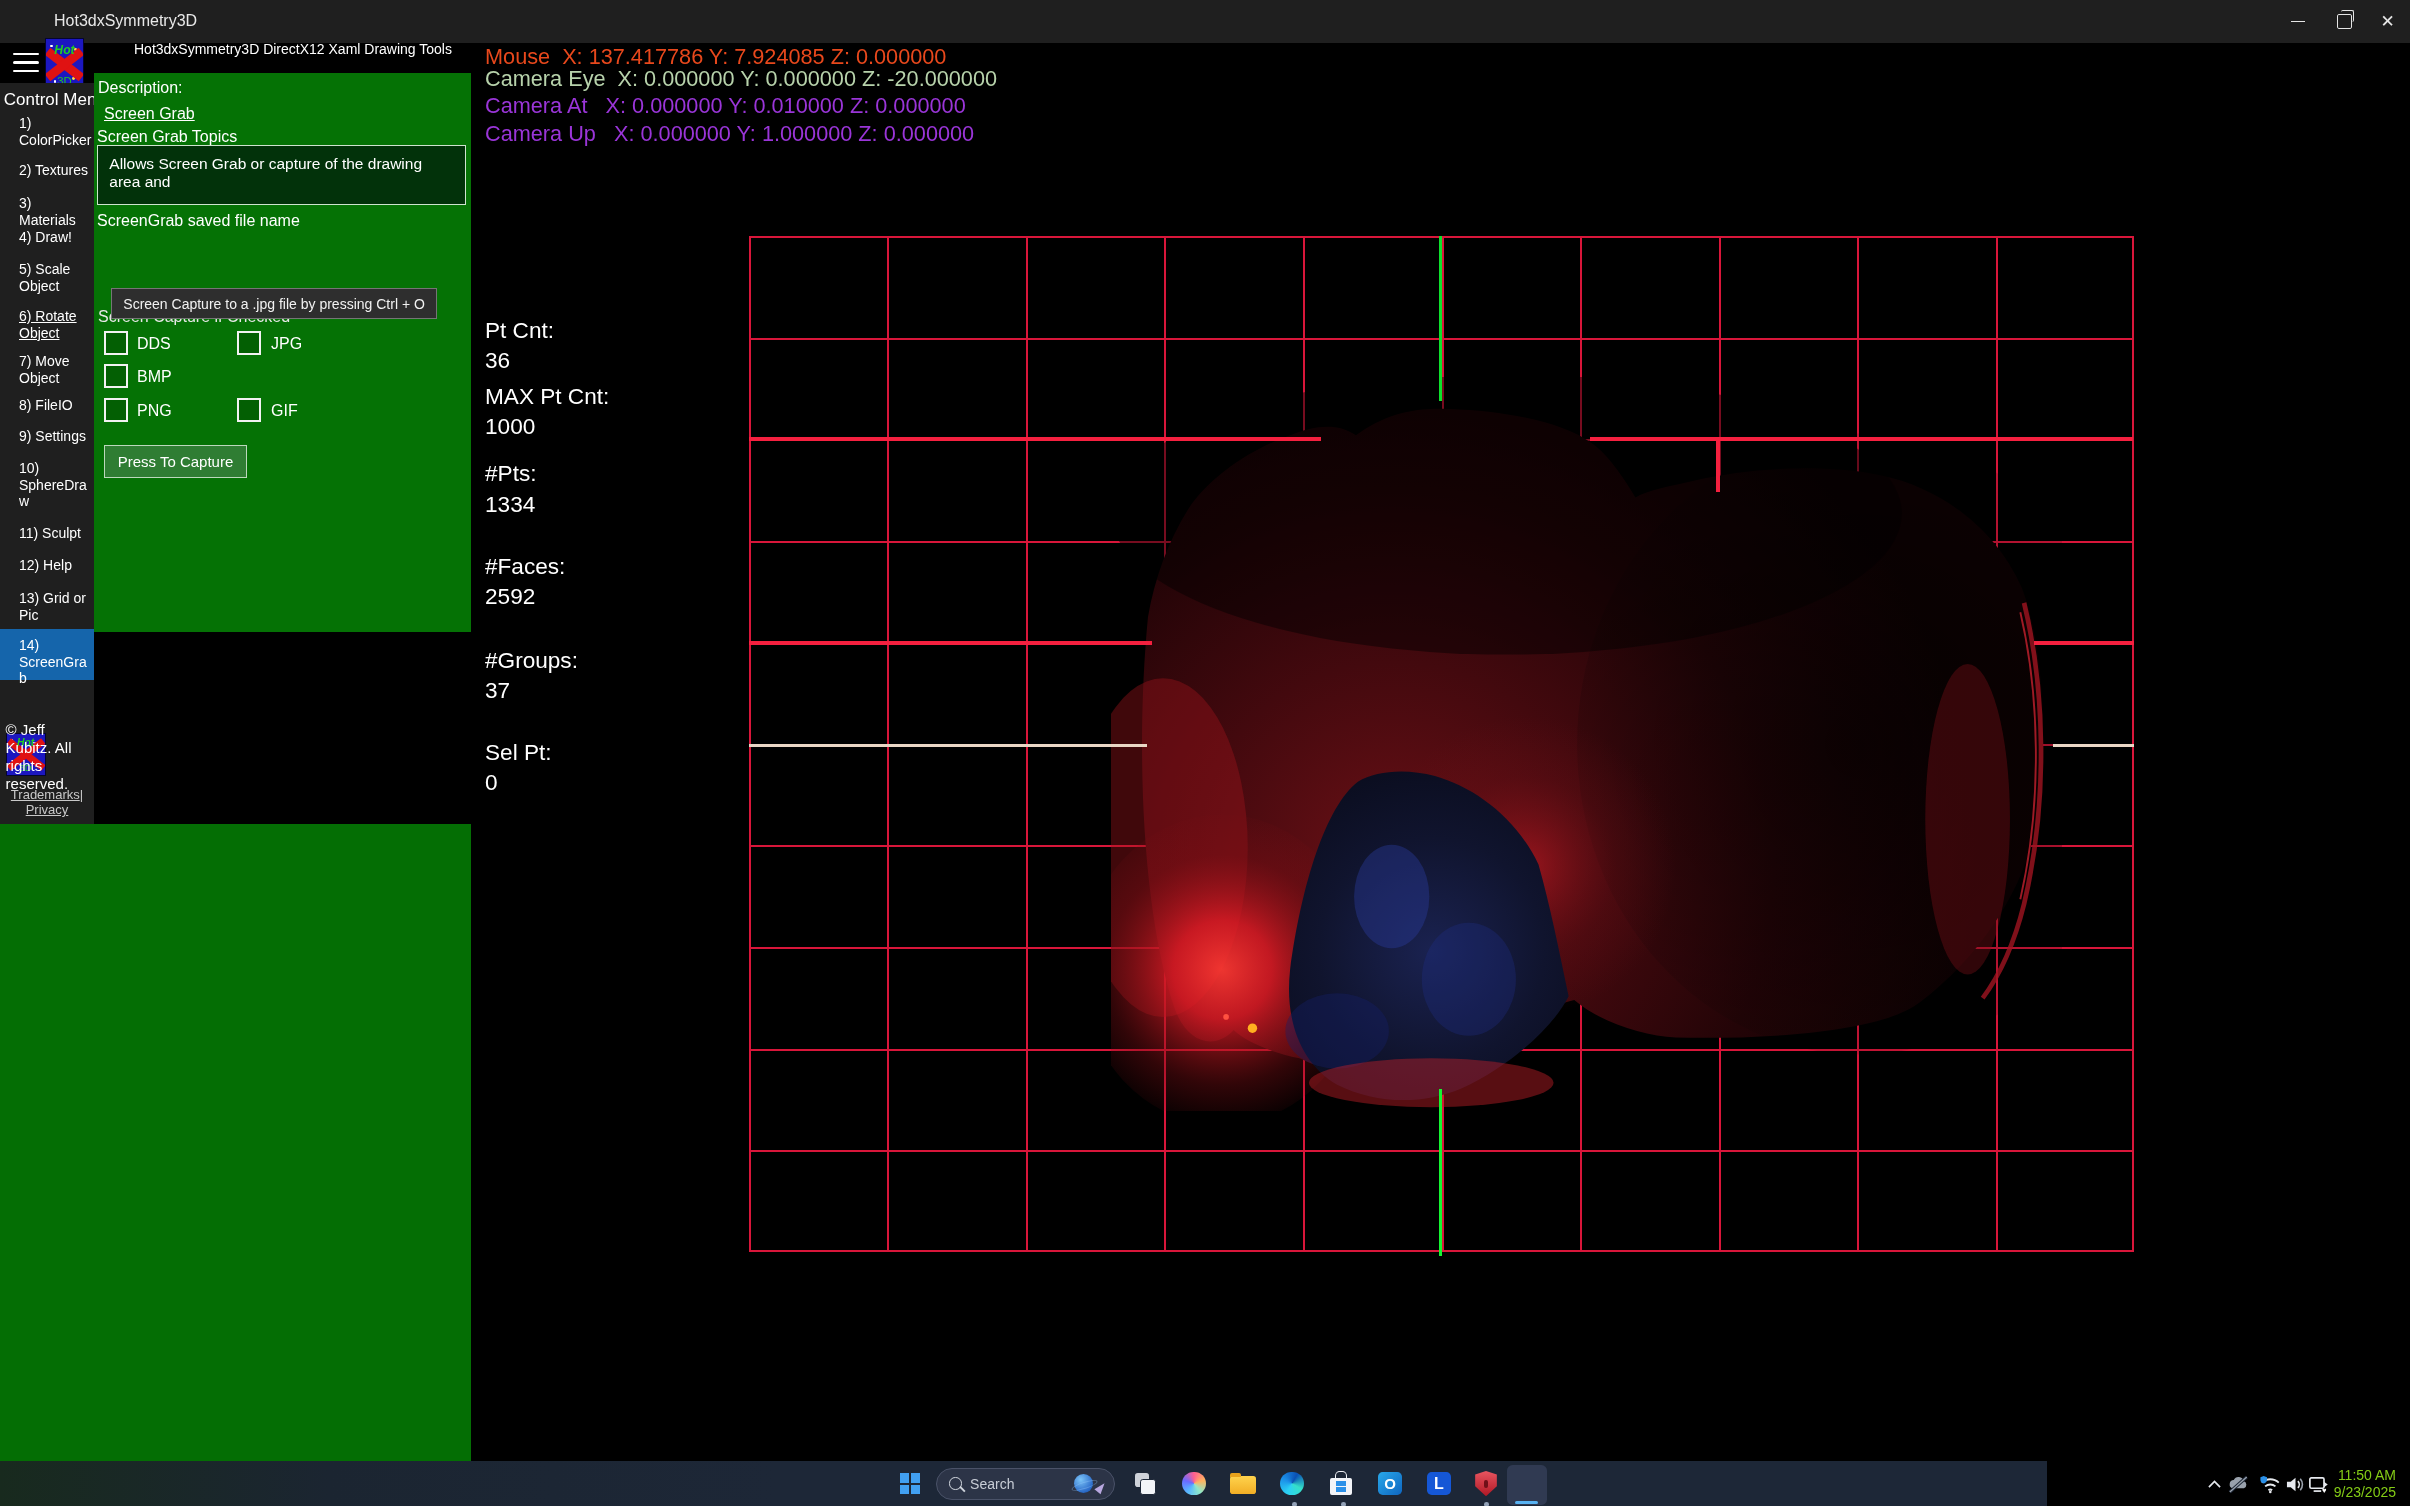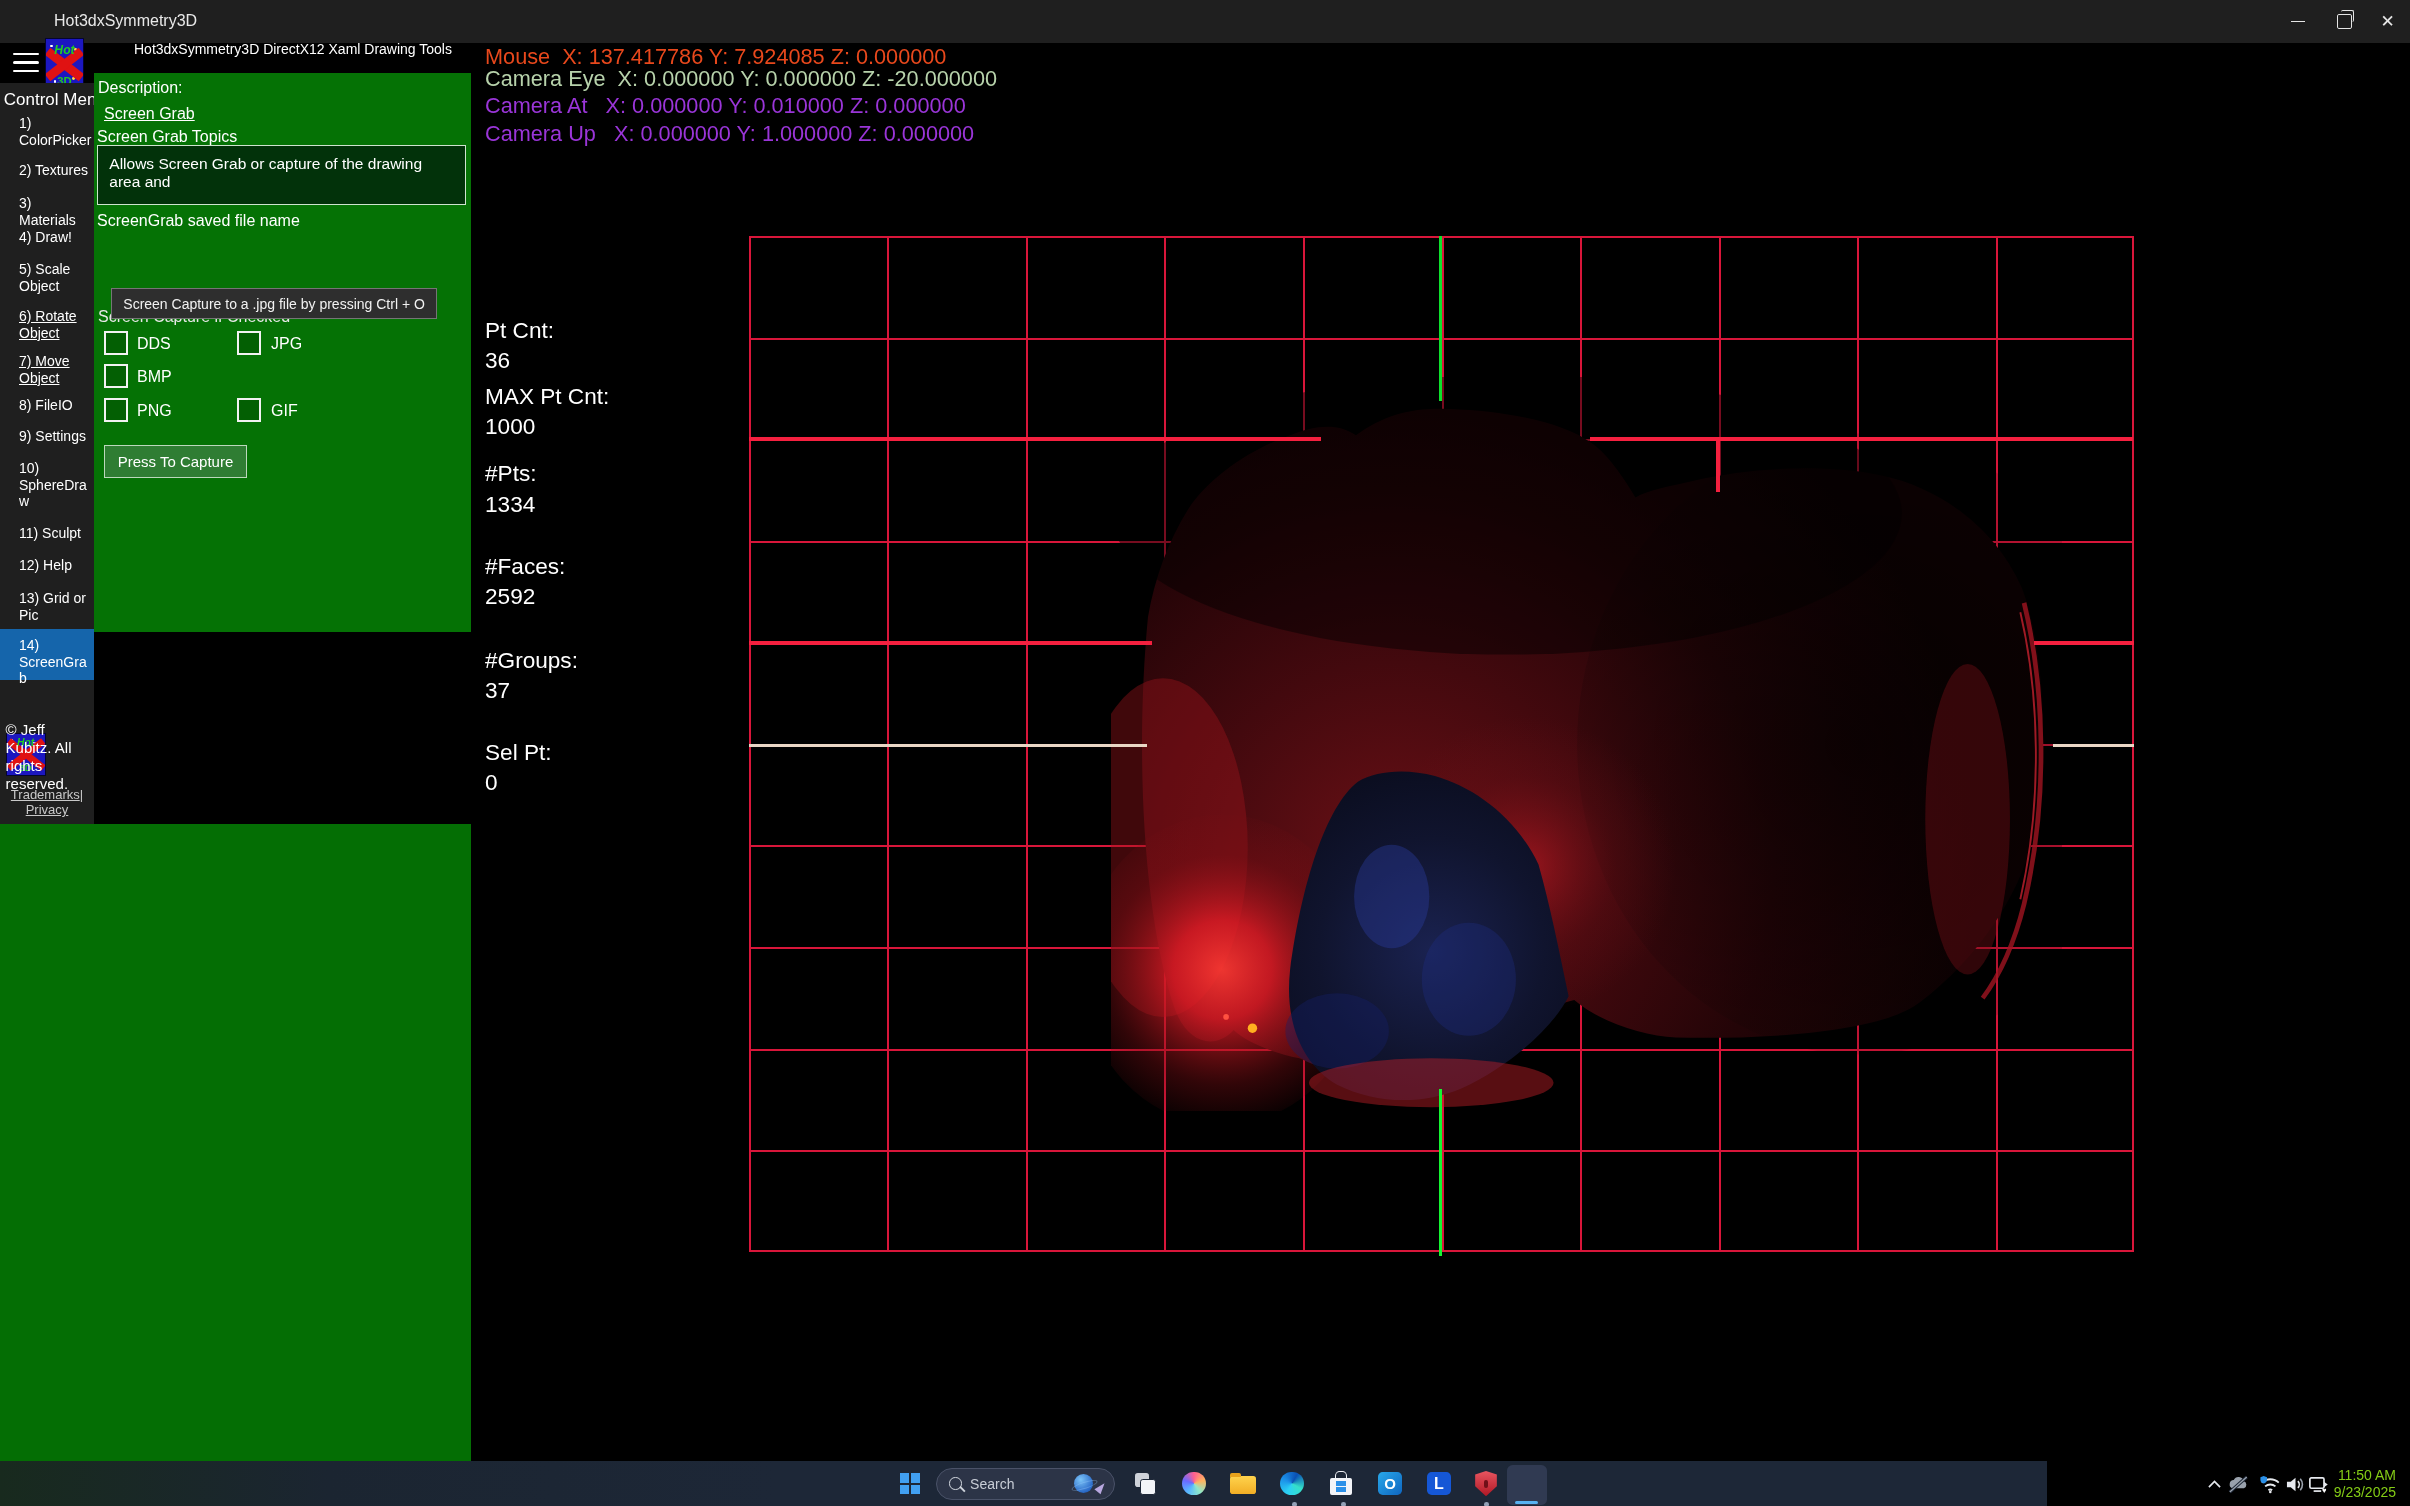--- a/index.html
+++ b/index.html
@@ -21,21 +21,21 @@
   #hamburger{left:13px;top:53px;width:26px;height:19px;display:flex;flex-direction:column;justify-content:space-between;cursor:pointer;}
   #hamburger div{height:2.4px;background:#fff;border-radius:1.9px;}
   #apptitle{left:134px;top:41px;font-size:14px;color:#fff;}
 
   
   .hotlogo{background:#1c17c0;position:relative;overflow:hidden;border:0.9px solid #050530;}
   .hotlogo .xbar{position:absolute;left:-8%;top:41%;width:116%;height:18%;background:#e01212;}
   .hotlogo .xbar.a{transform:rotate(38deg);}
   .hotlogo .xbar.b{transform:rotate(-38deg);}
   .hotlogo .hot{position:absolute;left:0;right:0;top:8%;text-align:center;color:#20d020;font-weight:bold;font-style:italic;}
-  .hotlogo .t3d{position:absolute;left:0;right:0;bottom:6%;text-align:center;color:#22c922;font-weight:bold;}
+  .hotlogo .t3d{position:absolute;left:0;right:0;bottom:6%;text-align:center;color:#22c922;font-weight:normal;}
   .hotlogo .star{position:absolute;width:2.8px;height:2.8px;border-radius:50%;background:#fff;}
   .hotlogo .star.y{background:#ffd940;}
 
   
   #sidebar-bg{left:0;top:83px;width:94px;height:741px;background:#1f1f1f;}
   #control-menu{left:3.8px;top:90px;font-size:17px;color:#fff;}
   .side-item{left:19px;width:73px;color:#fff;font-size:14px;line-height:16.5px;word-wrap:break-word;cursor:pointer;}
   #side-selected{left:0;top:629px;width:94px;height:51px;background:#1565ab;}
   #copyright{left:5.6px;top:721px;width:87px;font-size:15px;line-height:18px;color:#fff;}
   #legal{left:0;top:787px;width:94px;text-align:center;font-size:13px;line-height:15px;color:#c9c9c9;}
@@ -139,21 +139,21 @@
 
   <div id="sidebar-bg" class="abs"></div>
   <div id="control-menu" class="abs">Control Menu</div>
   <div id="side-selected" class="abs"></div>
   <div class="abs side-item" style="top:115px;">1) ColorPicker</div>
   <div class="abs side-item" style="top:162px;">2) Textures</div>
   <div class="abs side-item" style="top:195px;">3) Materials</div>
   <div class="abs side-item" style="top:229px;">4) Draw!</div>
   <div class="abs side-item" style="top:261px;">5) Scale Object</div>
   <div class="abs side-item" style="top:308px;text-decoration:underline;">6) Rotate Object</div>
-  <div class="abs side-item" style="top:353px;text-decoration:underline;">7) Move Object</div>
+  <div class="abs side-item" style="top:353px;">7) Move Object</div>
   <div class="abs side-item" style="top:397px;">8) FileIO</div>
   <div class="abs side-item" style="top:428px;">9) Settings</div>
   <div class="abs side-item" style="top:460px;">10) SphereDraw</div>
   <div class="abs side-item" style="top:525px;">11) Sculpt</div>
   <div class="abs side-item" style="top:557px;">12) Help</div>
   <div class="abs side-item" style="top:590px;">13) Grid or Pic</div>
   <div class="abs side-item" style="top:637px;">14) ScreenGrab</div>
   <div class="abs hotlogo" style="left:5.6px;top:680px;width:38px;height:41px;">
     <div class="star" style="left:3.8px;top:4.7px;"></div>
       <div class="star y" style="left:28px;top:7.5px;"></div>

